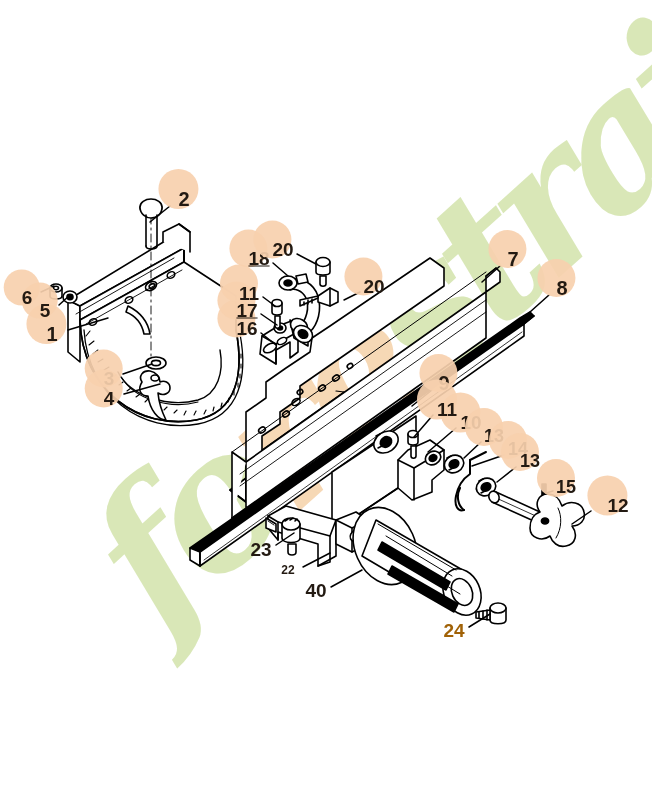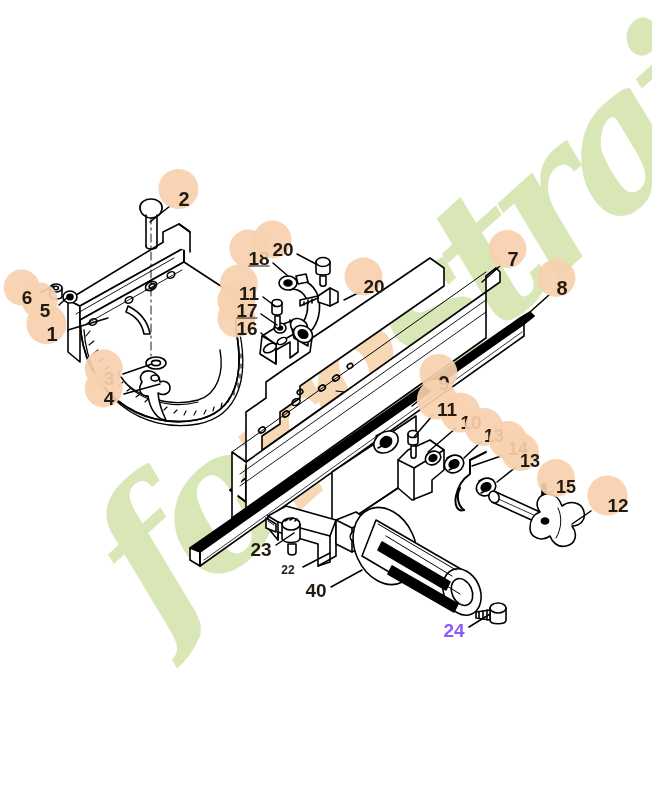--- a/index.html
+++ b/index.html
@@ -439,17 +439,17 @@
       <div class="callout" style="left: 316px; top: 590px; font-size: 19px;">
         <span class="num" style="color: rgb(35, 26, 18);">40</span>
       </div>
       <div class="callout" style="left: 288px; top: 570px; font-size: 12px;">
         <span class="num" style="color: rgb(35, 26, 18);">22</span>
       </div>
       <div class="callout" style="left: 261px; top: 549px; font-size: 19px;">
         <span class="num" style="color: rgb(35, 26, 18);">23</span>
       </div>
       <div class="callout" style="left: 454px; top: 630px; font-size: 19px;">
-        <span class="num" style="color: #8b5cf6;">24</span>
+        <span class="num" style="color: #a16207;">24</span>
       </div>
     </div>
 
 </div>
 
 </body></html>

